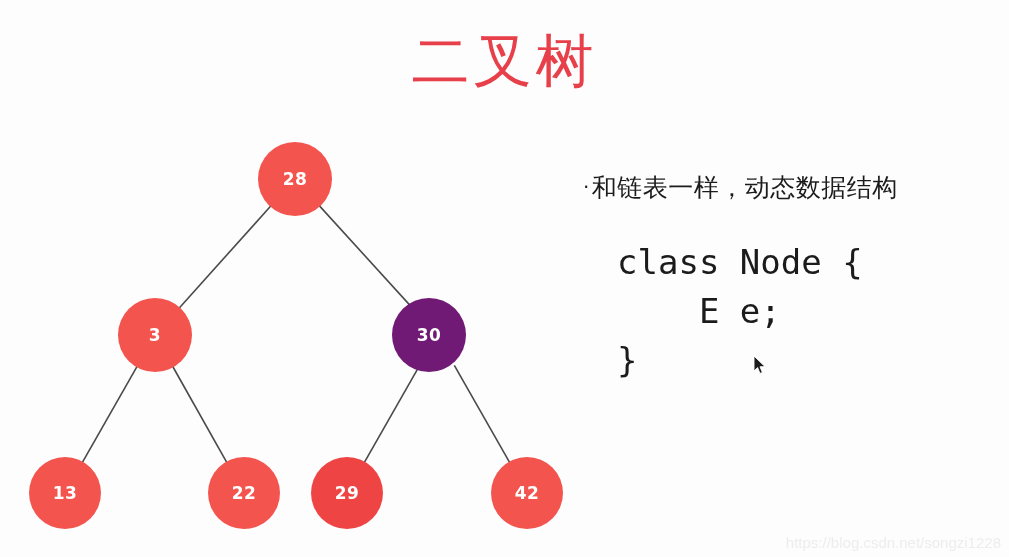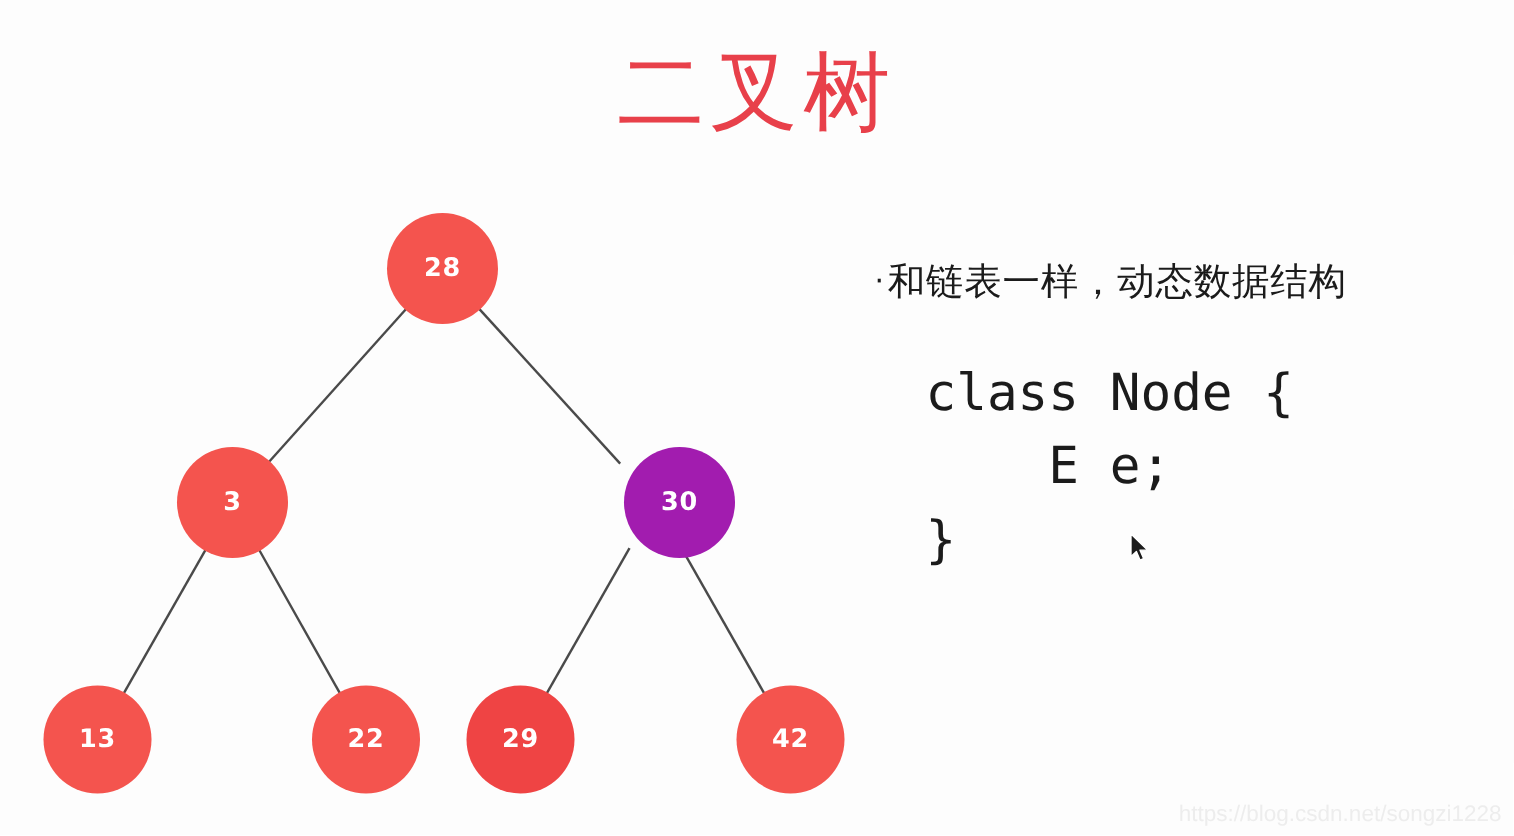--- a/index.html
+++ b/index.html
@@ -140,21 +140,21 @@
         <line x1="419.67661100026896" y1="365.41217179952787" x2="363.8284350283102" y2="463.45674739474435" stroke="#4a4a4a" stroke-width="1.6"></line>
         <line x1="454.32338899973104" y1="365.41217179952787" x2="510.1715649716898" y2="463.45674739474435" stroke="#4a4a4a" stroke-width="1.6"></line>
       </svg>
     <div id="tree-nodes">
         <div class="tree-node" style="left: 258px; top: 142px; width: 74px; height: 74px; background: rgb(244, 84, 78); color: rgb(255, 255, 255);">
           <span>28</span>
         </div>
         <div class="tree-node" style="left: 118px; top: 298px; width: 74px; height: 74px; background: rgb(244, 84, 78); color: rgb(255, 255, 255);">
           <span>3</span>
         </div>
-        <div class="tree-node" style="left: 416px; top: 298px; width: 74px; height: 74px; background: #a21caf; color: rgb(255, 255, 255);">
+        <div class="tree-node" style="left: 392px; top: 298px; width: 74px; height: 74px; background: #701a75; color: rgb(255, 255, 255);">
           <span>30</span>
         </div>
         <div class="tree-node" style="left: 29px; top: 457px; width: 72px; height: 72px; background: rgb(244, 84, 78); color: rgb(255, 255, 255);">
           <span>13</span>
         </div>
         <div class="tree-node" style="left: 208px; top: 457px; width: 72px; height: 72px; background: rgb(244, 84, 78); color: rgb(255, 255, 255);">
           <span>22</span>
         </div>
         <div class="tree-node" style="left: 311px; top: 457px; width: 72px; height: 72px; background: #ef4444; color: rgb(255, 255, 255);">
           <span>29</span>

